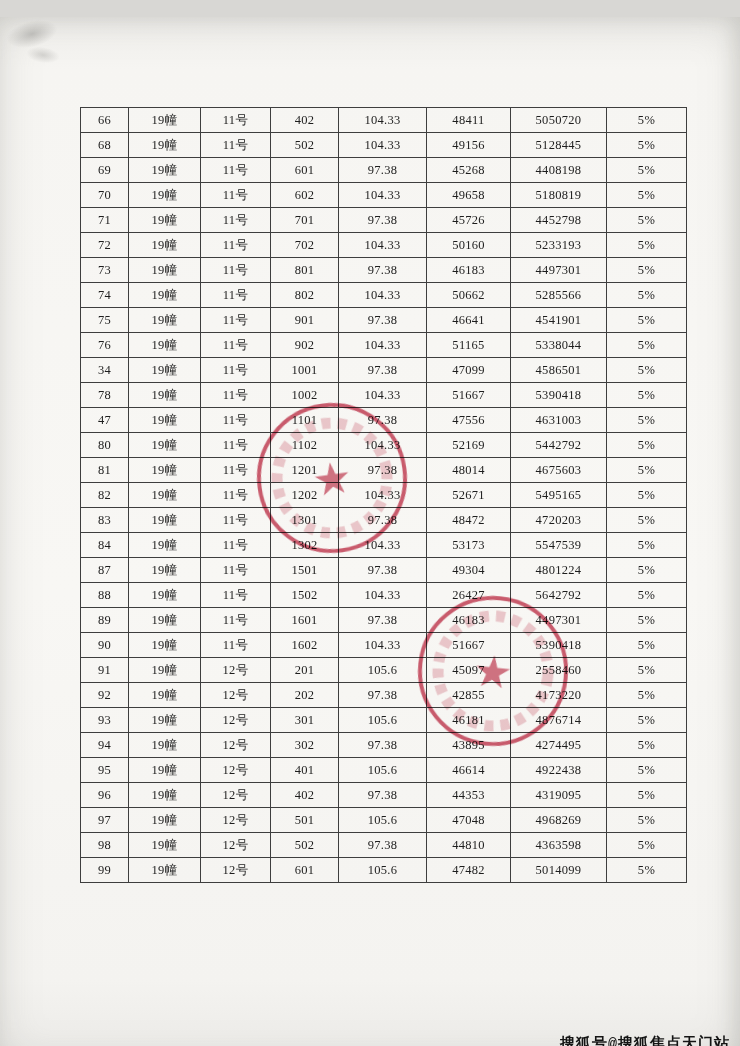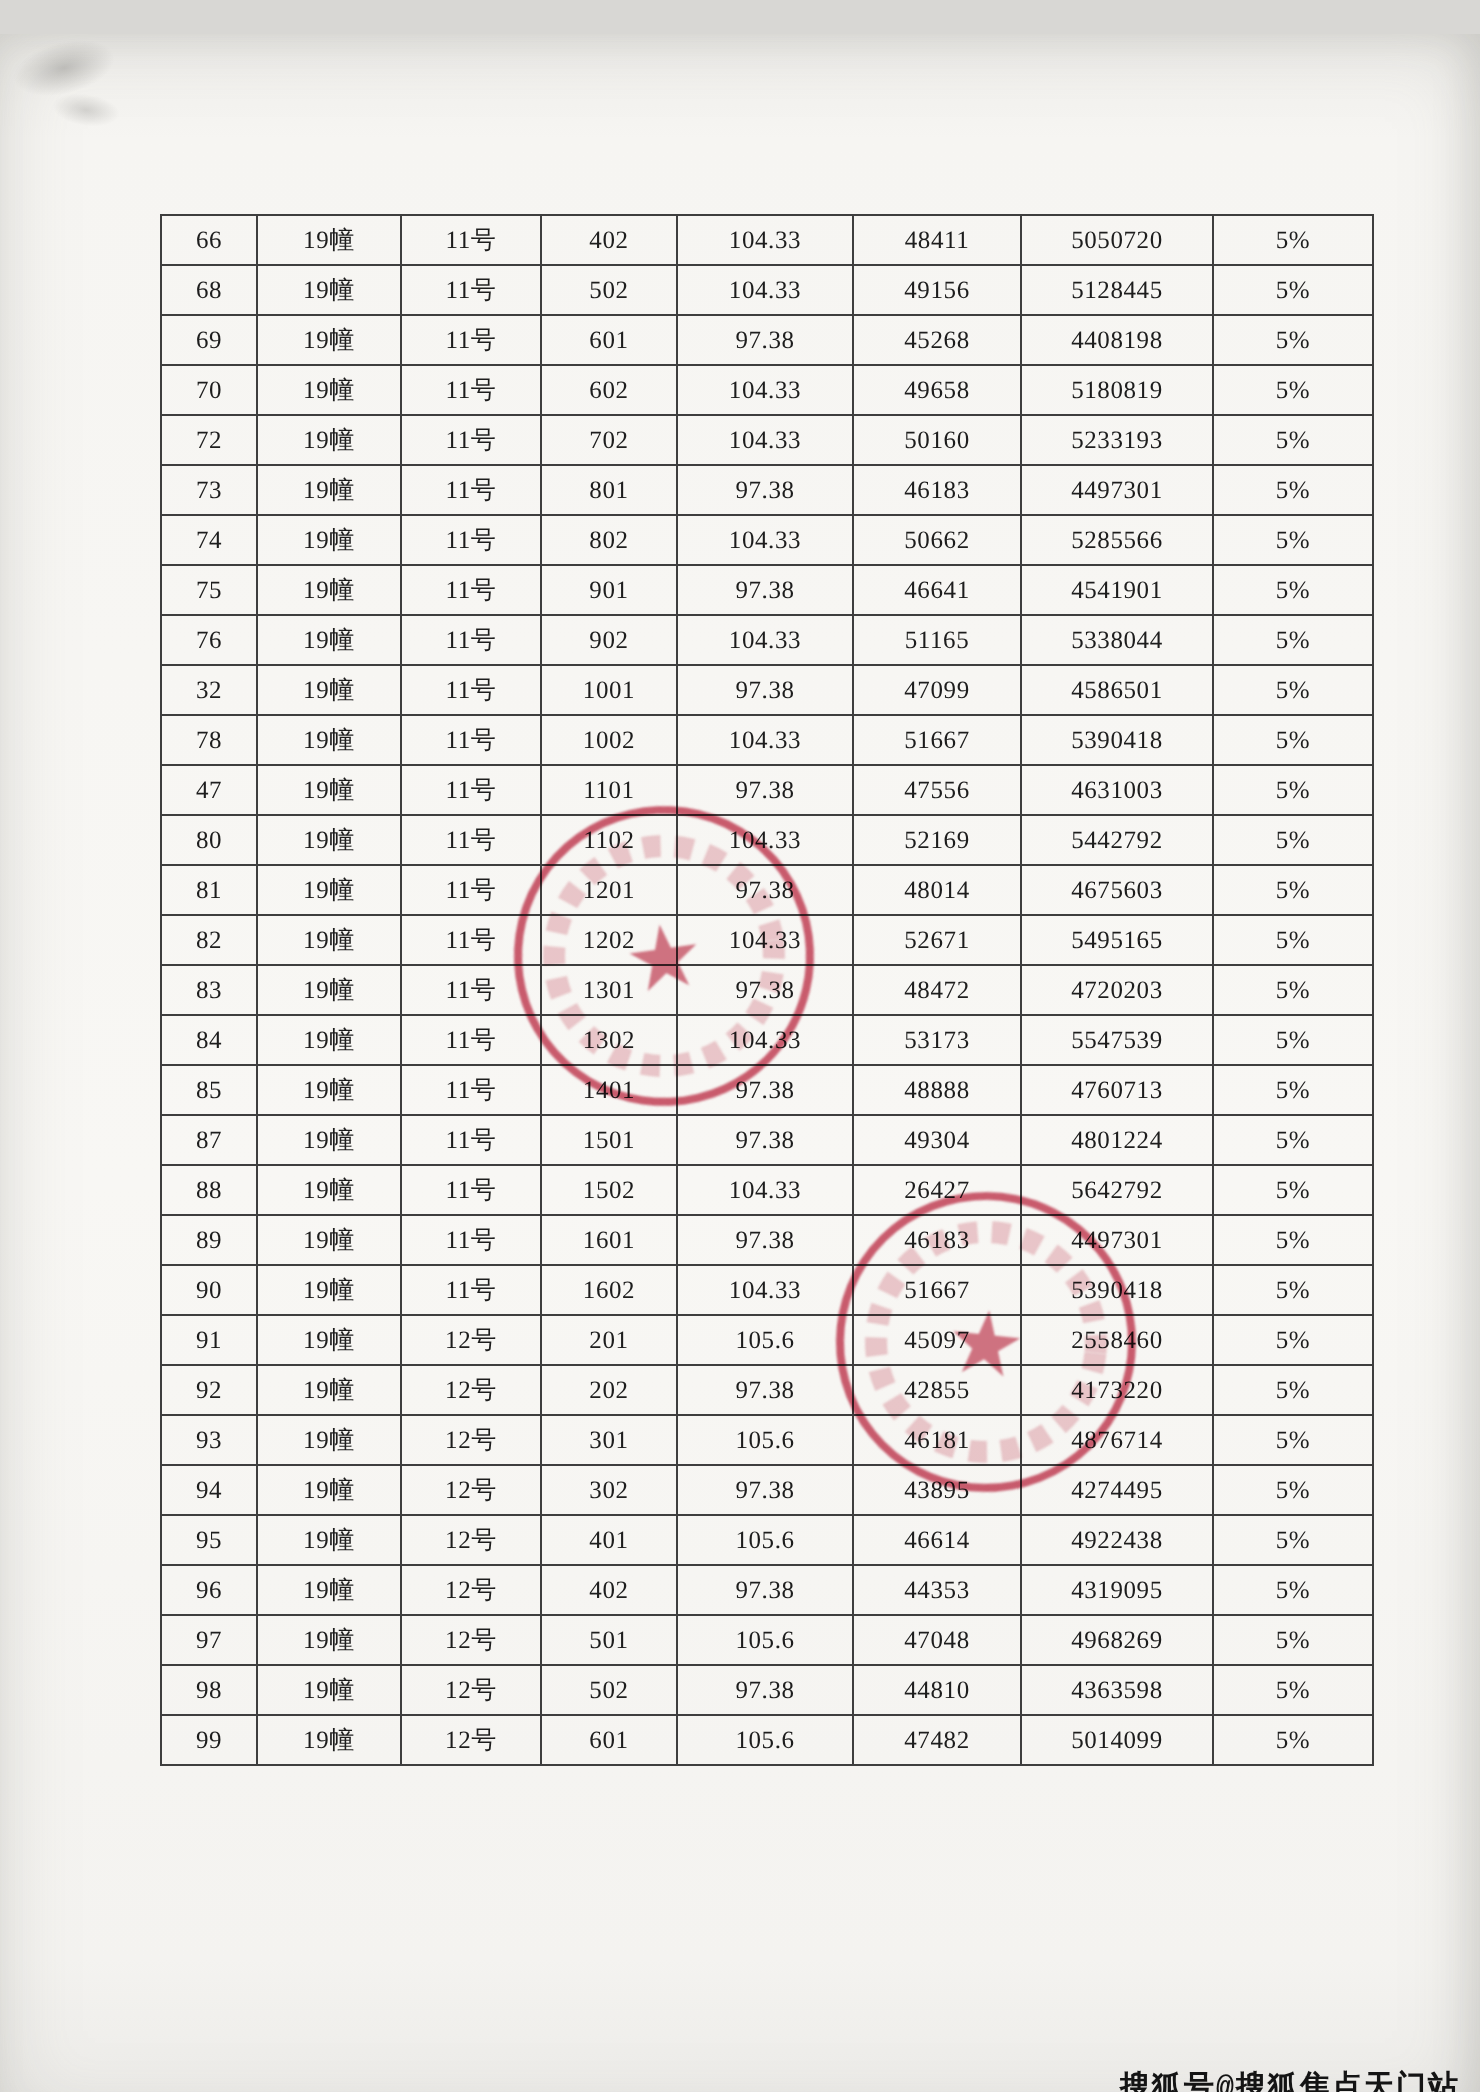--- a/index.html
+++ b/index.html
@@ -128,20 +128,30 @@
           <td>70</td>
           <td>19幢</td>
           <td>11号</td>
           <td>602</td>
           <td>104.33</td>
           <td>49658</td>
           <td>5180819</td>
           <td>5%</td>
         </tr>
         <tr>
+          <td>71</td>
+          <td>19幢</td>
+          <td>11号</td>
+          <td>701</td>
+          <td>97.38</td>
+          <td>45726</td>
+          <td>4452798</td>
+          <td>5%</td>
+        </tr>
+        <tr>
           <td>72</td>
           <td>19幢</td>
           <td>11号</td>
           <td>702</td>
           <td>104.33</td>
           <td>50160</td>
           <td>5233193</td>
           <td>5%</td>
         </tr>
         <tr>
@@ -178,21 +188,21 @@
           <td>76</td>
           <td>19幢</td>
           <td>11号</td>
           <td>902</td>
           <td>104.33</td>
           <td>51165</td>
           <td>5338044</td>
           <td>5%</td>
         </tr>
         <tr>
-          <td>32</td>
+          <td>34</td>
           <td>19幢</td>
           <td>11号</td>
           <td>1001</td>
           <td>97.38</td>
           <td>47099</td>
           <td>4586501</td>
           <td>5%</td>
         </tr>
         <tr>
           <td>78</td>
@@ -255,30 +265,20 @@
           <td>5%</td>
         </tr>
         <tr>
           <td>84</td>
           <td>19幢</td>
           <td>11号</td>
           <td>1302</td>
           <td>104.33</td>
           <td>53173</td>
           <td>5547539</td>
-          <td>5%</td>
-        </tr>
-        <tr>
-          <td>85</td>
-          <td>19幢</td>
-          <td>11号</td>
-          <td>1401</td>
-          <td>97.38</td>
-          <td>48888</td>
-          <td>4760713</td>
           <td>5%</td>
         </tr>
         <tr>
           <td>87</td>
           <td>19幢</td>
           <td>11号</td>
           <td>1501</td>
           <td>97.38</td>
           <td>49304</td>
           <td>4801224</td>

